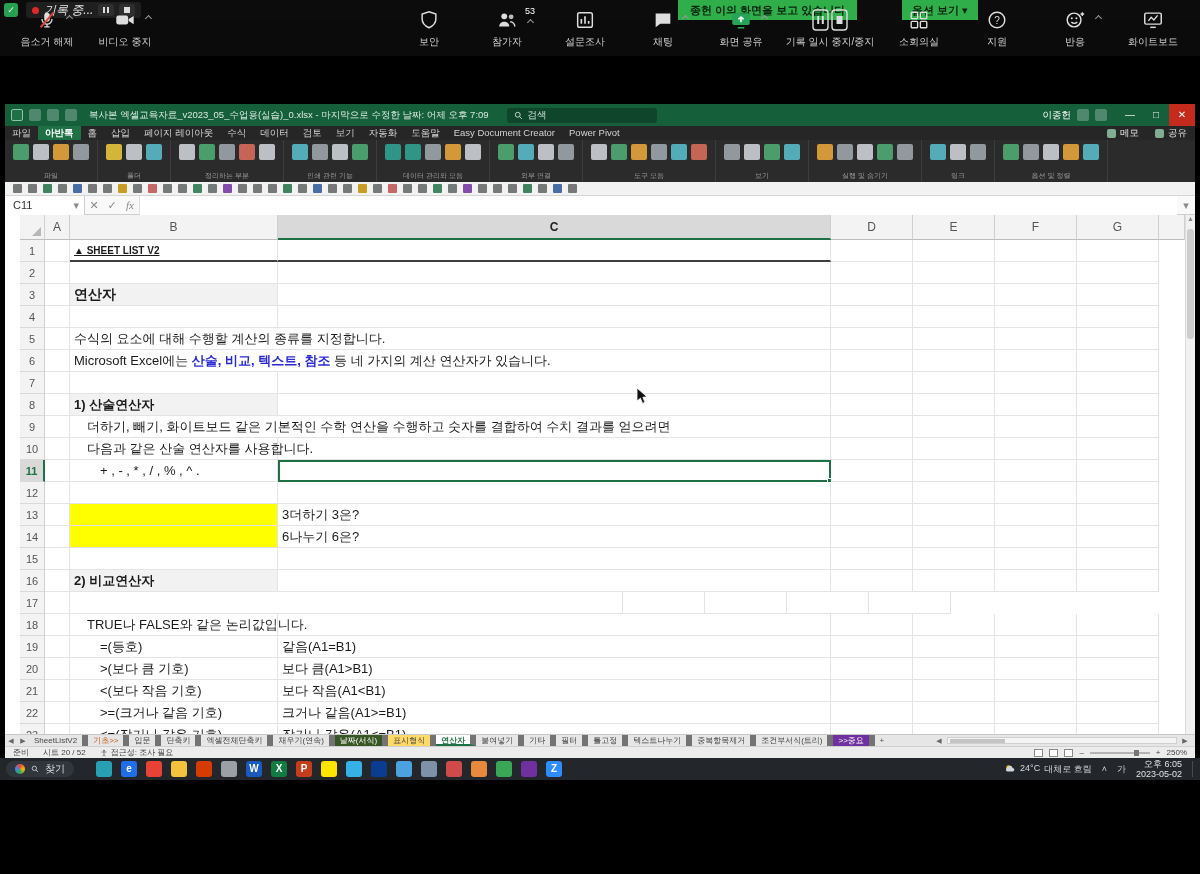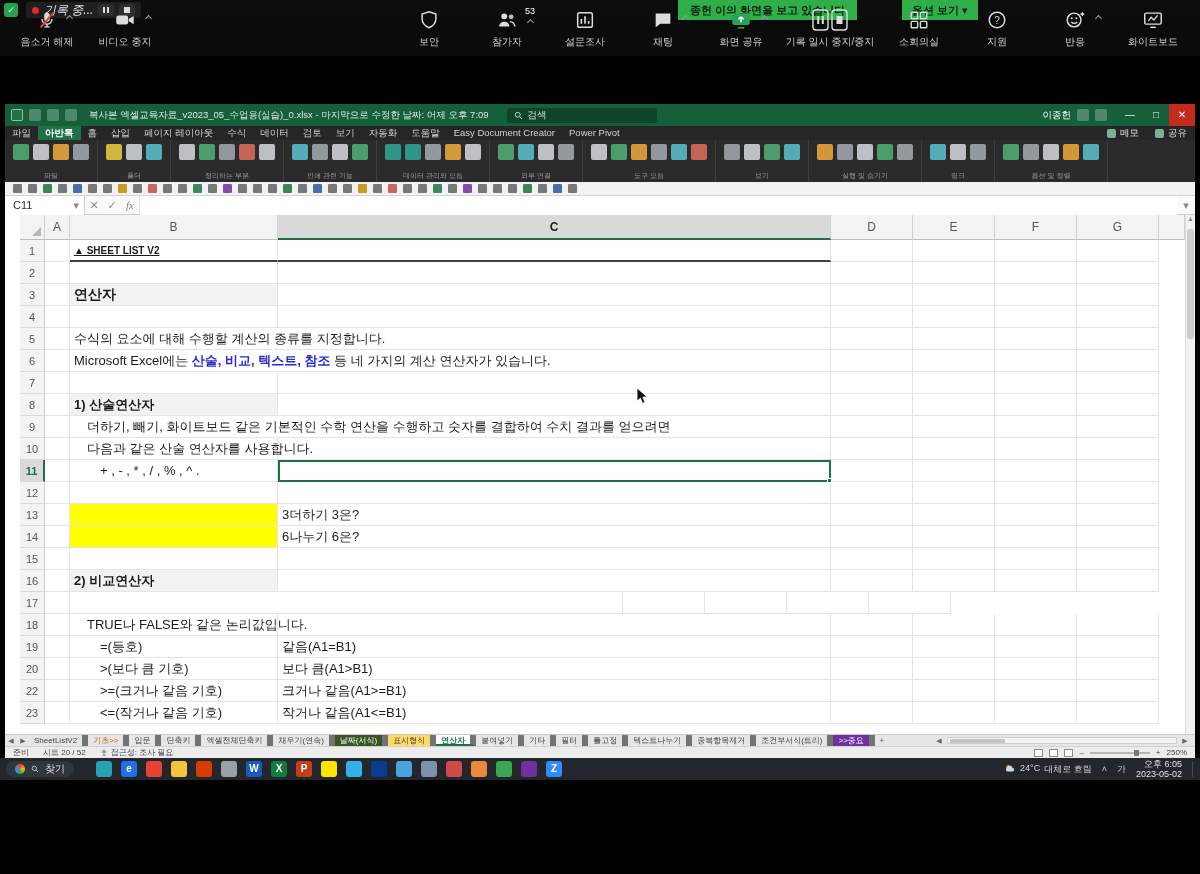--- a/index.html
+++ b/index.html
@@ -566,20 +566,30 @@
             <div class="cell" style="width: 82px;"></div>
             <div class="cell" style="width: 82px;"></div>
             <div class="cell" style="width: 82px;"></div>
             <div class="cell" style="width: 82px;"></div>
           </div>
           <div class="grow">
             <div class="rhead">20</div>
             <div class="cell" style="width: 25px;"></div>
             <div class="cell" style="width: 208px; padding-left: 30px;">&gt;(보다 큼 기호)</div>
             <div class="cell" style="width: 553px;">보다 큼(A1&gt;B1)</div>
+            <div class="cell" style="width: 82px;"></div>
+            <div class="cell" style="width: 82px;"></div>
+            <div class="cell" style="width: 82px;"></div>
+            <div class="cell" style="width: 82px;"></div>
+          </div>
+          <div class="grow">
+            <div class="rhead">21</div>
+            <div class="cell" style="width: 25px;"></div>
+            <div class="cell" style="width: 208px; padding-left: 30px;">&lt;(보다 작음 기호)</div>
+            <div class="cell" style="width: 553px;">보다 작음(A1&lt;B1)</div>
             <div class="cell" style="width: 82px;"></div>
             <div class="cell" style="width: 82px;"></div>
             <div class="cell" style="width: 82px;"></div>
             <div class="cell" style="width: 82px;"></div>
           </div>
           <div class="grow">
             <div class="rhead">22</div>
             <div class="cell" style="width: 25px;"></div>
             <div class="cell" style="width: 208px; padding-left: 30px;">&gt;=(크거나 같음 기호)</div>
             <div class="cell" style="width: 553px;">크거나 같음(A1&gt;=B1)</div>

